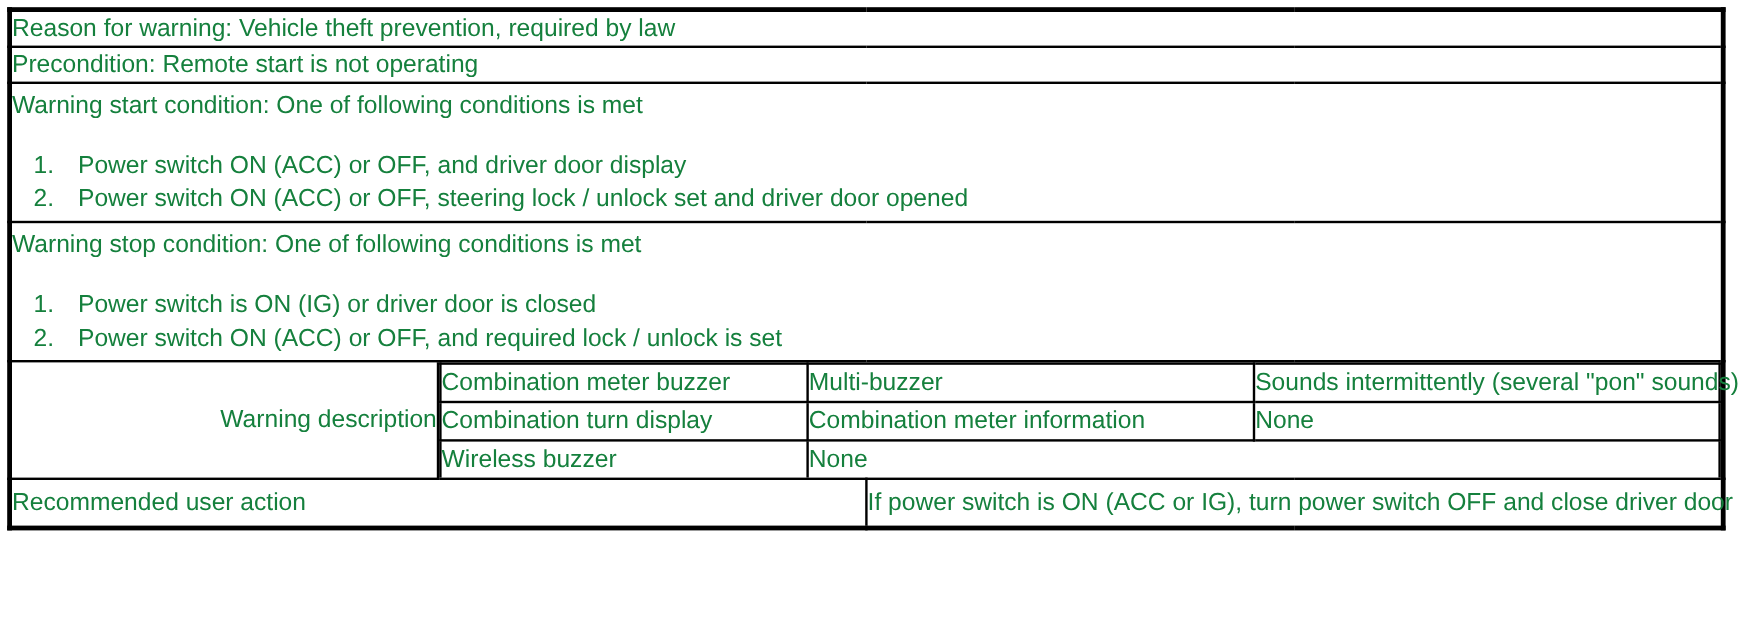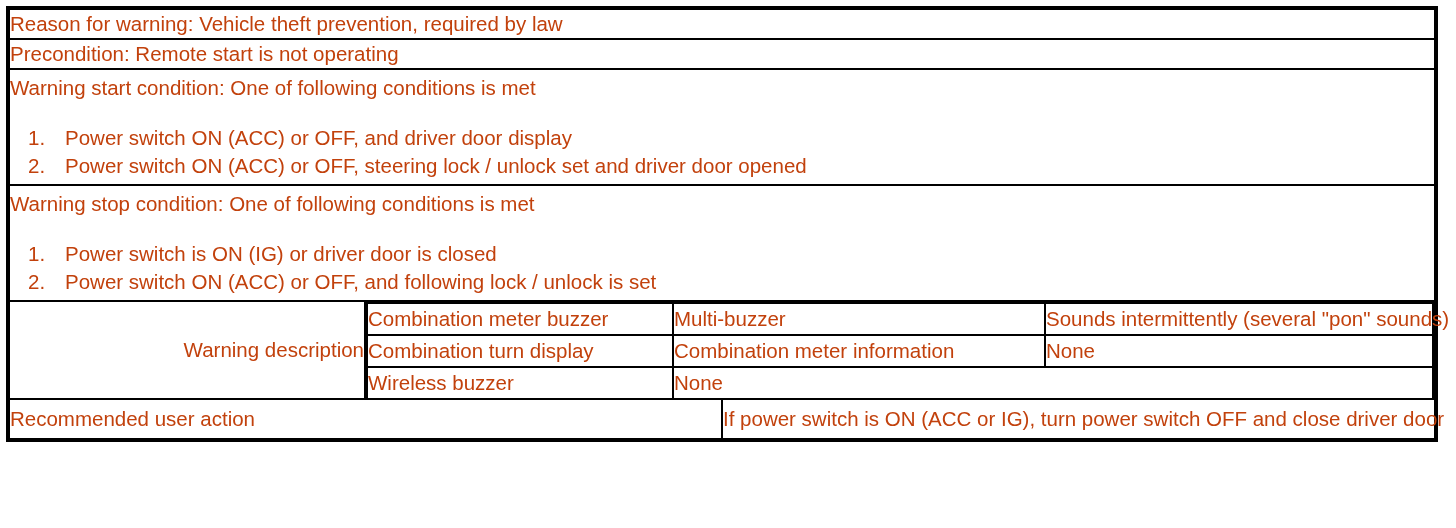--- a/index.html
+++ b/index.html
@@ -32,21 +32,21 @@
     border: 4px solid #000000;
     background: #ffffff;
   }
 
   table.warning-table td {
     border: 2px solid #000000;
     padding: 0;
     vertical-align: middle;
     font-size: 20.5px;
     line-height: 1.18;
-    color: #c2410c;
+    color: #15803d;
     background: #ffffff;
   }
 
   
   .stmt {
     padding: 6px 0 6px 8px;
     height: 28px;
   }
   .stmt-line {
     white-space: nowrap;
@@ -164,21 +164,21 @@
       <tr>
         <td class="cond" colspan="4">
           <div class="cond-head">Warning stop condition: One of following conditions is met</div>
           <ol class="cond-list">
             <li>
               <span class="num">1.</span>
               <span>Power switch is ON (IG) or driver door is closed</span>
             </li>
             <li>
               <span class="num">2.</span>
-              <span>Power switch ON (ACC) or OFF, and following lock / unlock is set</span>
+              <span>Power switch ON (ACC) or OFF, and required lock / unlock is set</span>
             </li>
           </ol>
         </td>
       </tr>
 
       <tr class="desc-row">
         <td class="label-cell desc-label-outer">Warning description</td>
         <td colspan="3">
           <table class="desc-sub-table">
             <tbody>

